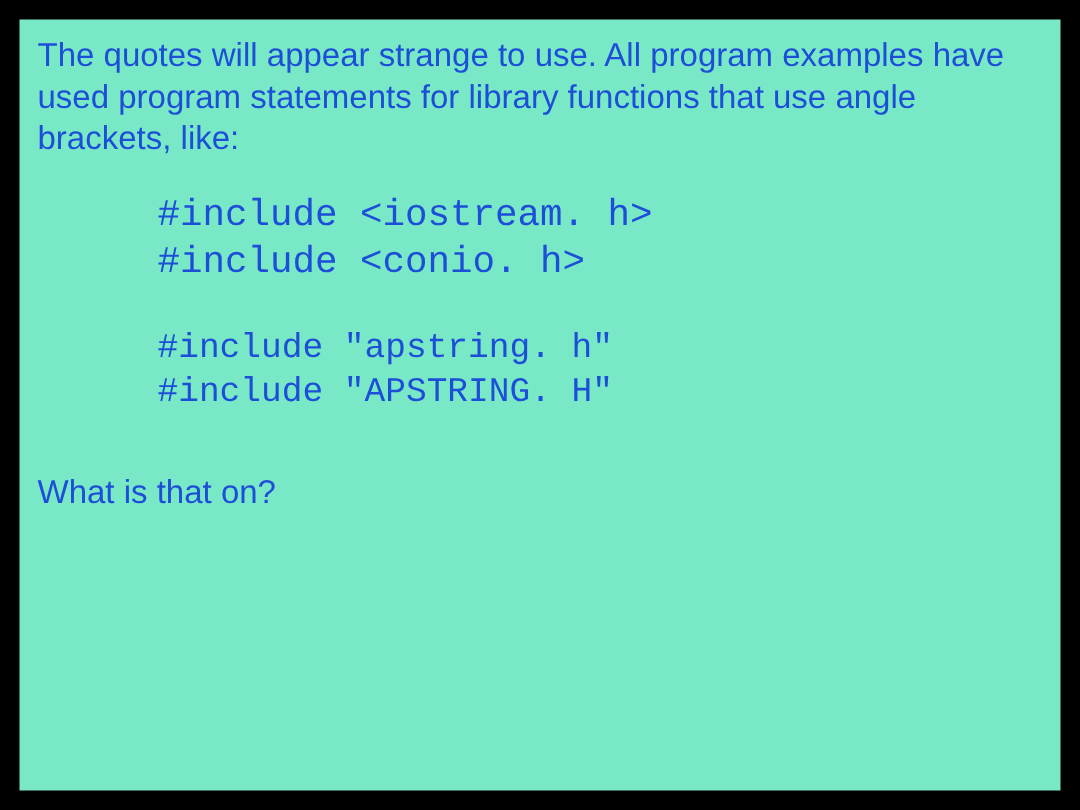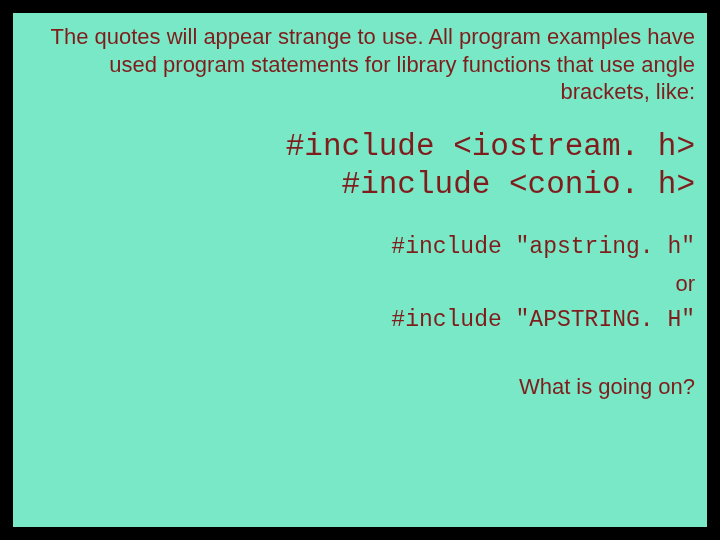--- a/index.html
+++ b/index.html
@@ -11,29 +11,28 @@
     }
     .panel {
       width: 100%;
       height: 100%;
       background: #79e8c6;
       border: 3px solid #000;
       padding: 10px 12px;
       font-family: Arial, Helvetica, sans-serif;
       font-size: 22px;
       line-height: 1.25;
-      color: #7f1d1d;
-      text-align: right;
+      color: #1d4ed8;
     }
     .para {
       margin-bottom: 22px;
     }
     .code-block {
       font-family: "Courier New", Courier, monospace;
-      font-size: 31px;
+      font-size: 25px;
       white-space: pre;
       padding-left: 80px;
       margin-bottom: 28px;
       line-height: 1.25;
     }
     .or-block {
       position: relative;
       margin-bottom: 38px;
     }
     .or-code {
@@ -56,19 +55,18 @@
 <div class="panel">
 
   <div class="para">The quotes will appear strange to use.  All program examples have used program statements for library functions that use angle brackets, like:</div>
 
   <div class="code-block"><span>#include &lt;iostream. h&gt;</span>
 <span>#include &lt;conio. h&gt;</span></div>
 
 
   <div class="or-block">
     <div class="or-code">#include "apstring. h"</div>
-    <div class="or-label">or</div>
     <div class="or-code">#include "APSTRING. H"</div>
   </div>
 
-  <div class="final">What is going on?</div>
+  <div class="final">What is that on?</div>
 
 </div>
 
 </body></html>

